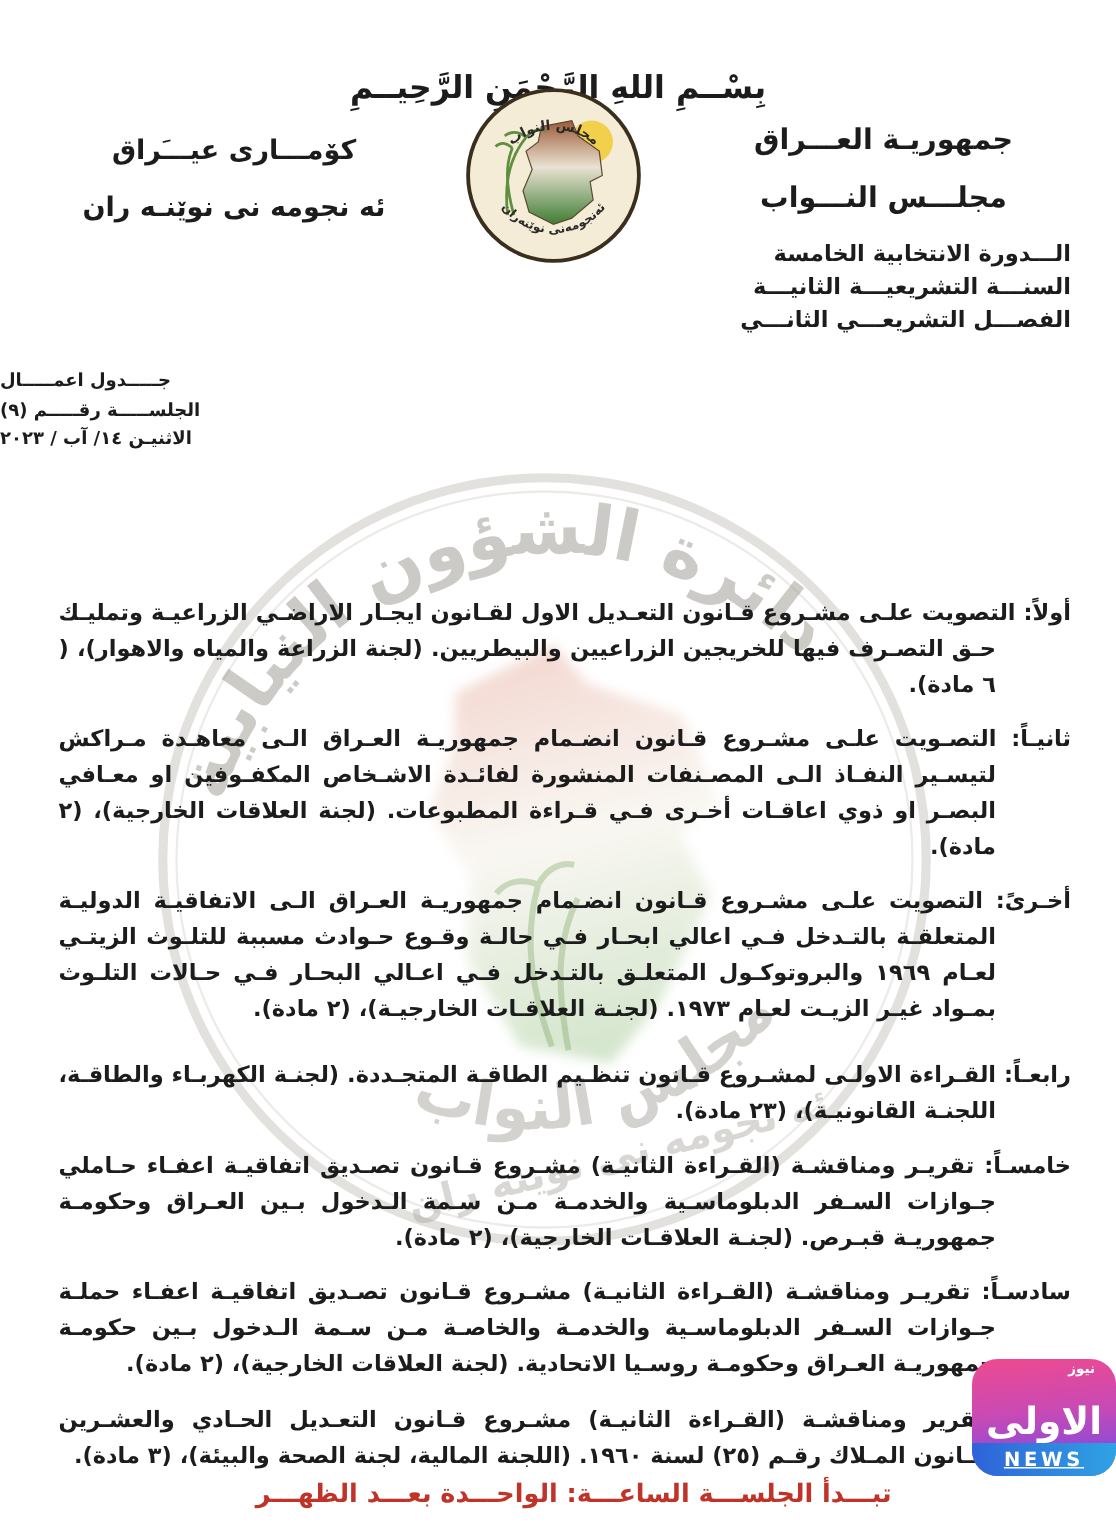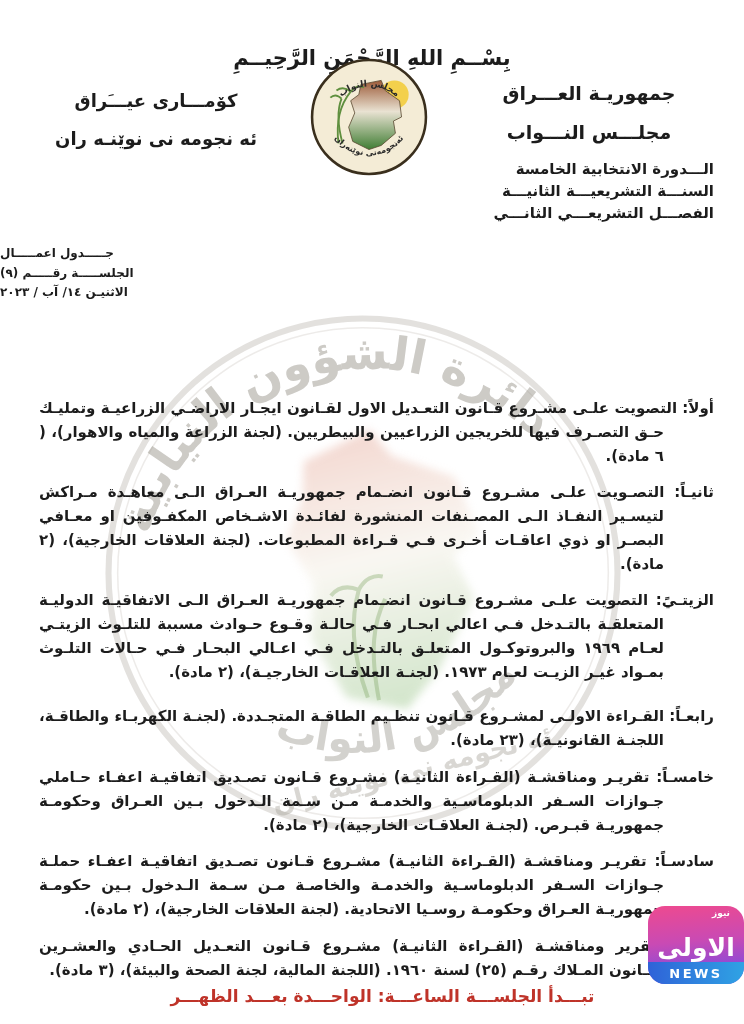--- a/index.html
+++ b/index.html
@@ -77,20 +77,21 @@
     display:flex;flex-direction:column;
   }
   .nl-body{flex:1;display:flex;flex-direction:column;align-items:center;justify-content:center;color:#fff;gap:19px;}
   .nl-small{font-size:9px;font-weight:bold;align-self:flex-start;margin:2px 14px -4px 0;}
   .nl-main{font-size:25px;font-weight:bold;letter-spacing:-1px;}
   .nl-band{
     height:22px;display:flex;align-items:center;justify-content:center;
     background:linear-gradient(90deg,#2f62d8 0%,#2fa3e4 100%);
     color:#fff;font-size:13px;font-weight:bold;letter-spacing:2.5px;
     font-family:"DejaVu Sans",sans-serif;
+    text-decoration:underline;
   }
 </style>
 </head>
 <body>
 
 <div class="page">
 
   <svg class="watermark" viewBox="0 0 560 560">
     <defs>
       <linearGradient id="wmMapGrad" x1="0" y1="0" x2="0" y2="1">
@@ -178,21 +179,21 @@
   <div class="items">
     <p class="item">
       <span class="label">أولاً:</span>
       <span>التصويت علـى مشـروع قـانون التعـديل الاول لقـانون ايجـار الاراضـي الزراعيـة وتمليـك حـق التصـرف فيها للخريجين الزراعيين والبيطريين. (لجنة الزراعة والمياه والاهوار)، ( ٦ مادة).</span>
     </p>
     <p class="item">
       <span class="label">ثانيـاً:</span>
       <span>التصـويت علـى مشـروع قـانون انضـمام جمهوريـة العـراق الـى معاهـدة مـراكش لتيسـير النفـاذ الـى المصـنفات المنشورة لفائـدة الاشـخاص المكفـوفين او معـافي البصـر او ذوي اعاقـات أخـرى فـي قـراءة المطبوعات. (لجنة العلاقات الخارجية)، (٢ مادة).</span>
     </p>
     <p class="item gap-lg">
-      <span class="label">الزيتـيً:</span>
+      <span class="label">أخـرىً:</span>
       <span>التصويت علـى مشـروع قـانون انضـمام جمهوريـة العـراق الـى الاتفاقيـة الدوليـة المتعلقـة بالتـدخل فـي اعالي ابحـار فـي حالـة وقـوع حـوادث مسببة للتلـوث الزيتـي لعـام ١٩٦٩ والبروتوكـول المتعلـق بالتـدخل فـي اعـالي البحـار فـي حـالات التلـوث بمـواد غيـر الزيـت لعـام ١٩٧٣. (لجنـة العلاقـات الخارجيـة)، (٢ مادة).</span>
     </p>
     <p class="item gap-md">
       <span class="label">رابعـاً:</span>
       <span>القـراءة الاولـى لمشـروع قـانون تنظـيم الطاقـة المتجـددة. (لجنـة الكهربـاء والطاقـة، اللجنـة القانونيـة)، (٢٣ مادة).</span>
     </p>
     <p class="item">
       <span class="label">خامسـاً:</span>
       <span>تقريـر ومناقشـة (القـراءة الثانيـة) مشـروع قـانون تصـديق اتفاقيـة اعفـاء حـاملي جـوازات السـفر الدبلوماسـية والخدمـة مـن سـمة الـدخول بـين العـراق وحكومـة جمهوريـة قبـرص. (لجنـة العلاقـات الخارجية)، (٢ مادة).</span>
     </p>

